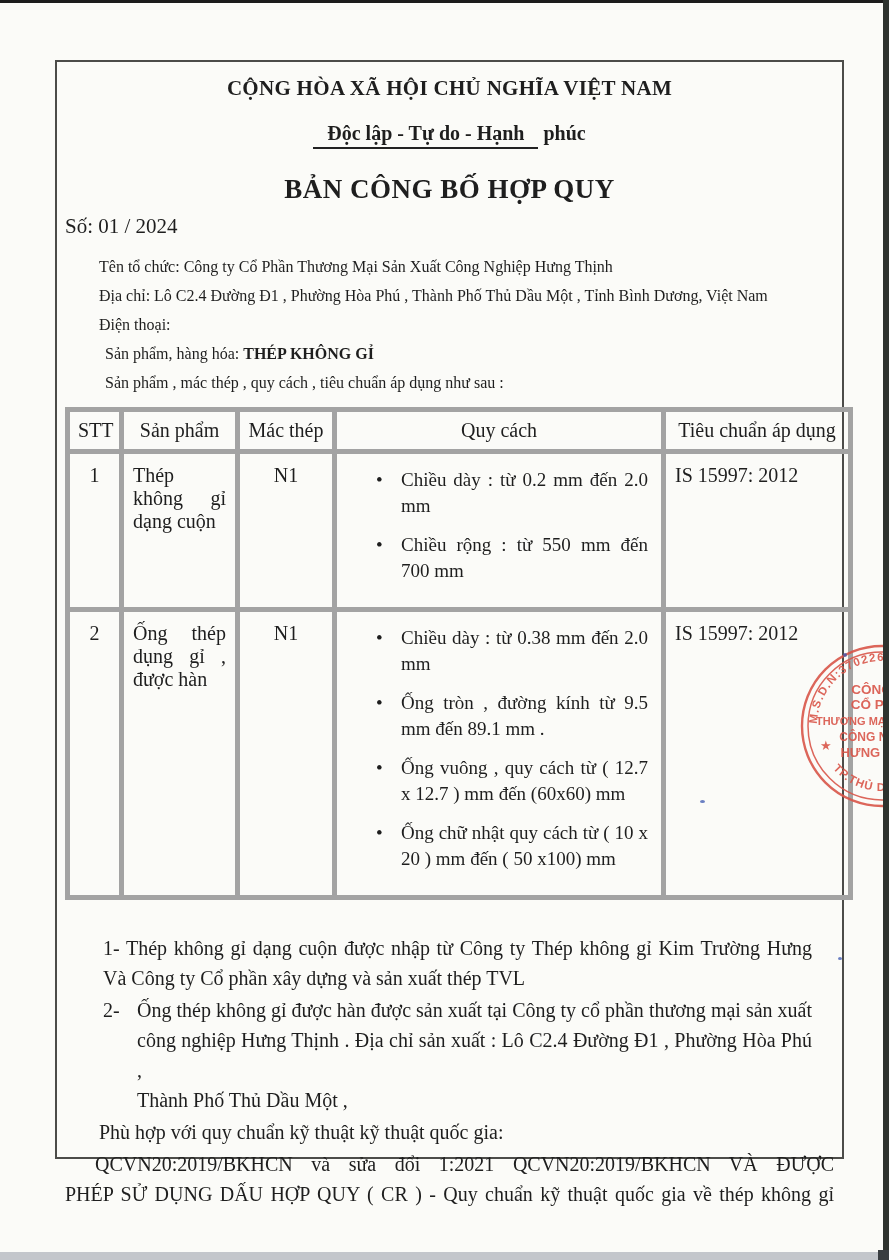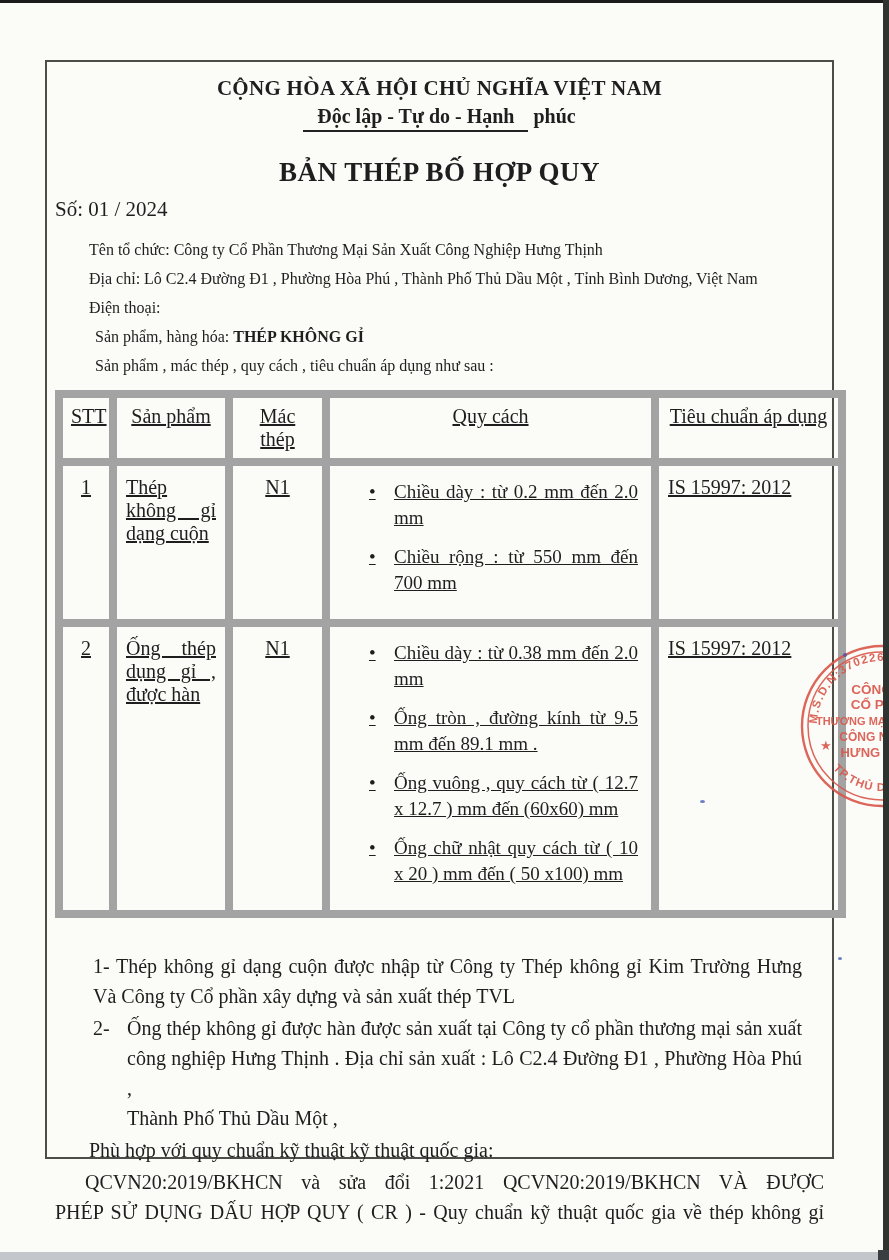--- a/index.html
+++ b/index.html
@@ -8,38 +8,38 @@
     background:#fbfbf8; overflow:hidden;
     font-family:"Liberation Serif","DejaVu Serif",serif;
     color:#1e1e1e;
   }
   .scan-top-bar   { position:absolute; top:0; left:0; width:100%; height:3px; background:#1c1c1c; }
   .scan-right-bar { position:absolute; top:0; right:0; width:6px; height:100%; background:#2e332f; }
   .scan-bottom-bar{ position:absolute; bottom:0; left:0; width:100%; height:8px; background:#c3c6cb; }
   .scan-bottom-corner { position:absolute; bottom:0; right:0; width:11px; height:10px; background:#3a3e41; }
 
   .frame {
-    position:absolute; left:45px; top:60px; width:789px; height:1099px;
+    position:absolute; left:55px; top:60px; width:789px; height:1099px;
     border:2px solid #4c4c49; box-sizing:border-box;
     padding:14px 8px 12px 8px;
   }
 
   .nat1 { text-align:center; font-weight:bold; font-size:21px; letter-spacing:.3px; }
-  .nat2 { text-align:center; font-weight:bold; font-size:20px; margin-top:4px; }
+  .nat2 { text-align:center; font-weight:bold; font-size:20px; margin-top:21px; }
   .nat2 .ul { display:inline-block; border-bottom:2px solid #222; padding:0 14px 2px 14px; }
   .doc-title { text-align:center; font-weight:bold; font-size:27px; margin-top:25px; letter-spacing:.5px; }
   .doc-no { text-align:left; font-size:21px; margin-top:9px; }
 
   .p  { font-size:16px; line-height:29px; margin:0 6px 0 34px; }
   .p.first { margin-top:13px; }
   .p.ind { margin-left:40px; }
   .bold { font-weight:bold; }
 
   table.tbl { border-collapse:collapse; margin:10px 0 0 0; table-layout:fixed; width:783px; font-size:20px; }
-  .tbl th, .tbl td { border:8px solid #a3a3a3; vertical-align:top; padding:7px 8px; font-weight:normal; text-align:left; box-sizing:border-box;text-decoration:underline; }
+  .tbl th, .tbl td { border:5px solid #a3a3a3; vertical-align:top; padding:7px 8px; font-weight:normal; text-align:left; box-sizing:border-box; }
   .col-stt { width:54px; } .col-sp { width:116px; } .col-mt { width:97px; } .col-qc { width:329px; } .col-tc { width:187px; }
   .tbl th { height:40px;text-align:center; }
   .tbl .c { text-align:center; }
   .tbl td.sp { text-align:justify; padding:10px 9px; }
   .tbl td.cell { padding:10px 9px; }
   .qc-item { display:flex; margin:3px 4px 13px 30px; font-size:19px; line-height:26px; }
   .qc-item .b { width:11px; flex:none; margin-right:14px; }
   .qc-item .t { flex:1; text-align:justify; }
 
   .note { font-size:20px; line-height:30px; }
@@ -60,21 +60,21 @@
 <body>
 
 <div class="page">
   <div class="scan-top-bar"></div>
 
   <div class="frame">
 
     <div class="nat1">CỘNG HÒA XÃ HỘI CHỦ NGHĨA VIỆT NAM</div>
     <div class="nat2"><span class="ul">Độc lập - Tự do - Hạnh</span><span> phúc</span></div>
 
-    <div class="doc-title">BẢN THÉP BỐ HỢP QUY</div>
+    <div class="doc-title">BẢN CÔNG BỐ HỢP QUY</div>
     <div class="doc-no">Số: 01 / 2024</div>
 
     <div class="p first">Tên tổ chức: Công ty Cổ Phần Thương Mại Sản Xuất Công Nghiệp Hưng Thịnh</div>
     <div class="p">Địa chỉ: Lô C2.4 Đường Đ1 , Phường Hòa Phú , Thành Phố Thủ Dầu Một , Tỉnh Bình Dương, Việt Nam</div>
     <div class="p">Điện thoại:</div>
     <div class="p ind"><span>Sản phẩm, hàng hóa: </span><span class="bold">THÉP KHÔNG GỈ</span></div>
     <div class="p ind">Sản phẩm , mác thép , quy cách , tiêu chuẩn áp dụng như sau :</div>
 
     <table class="tbl">
       <colgroup>

